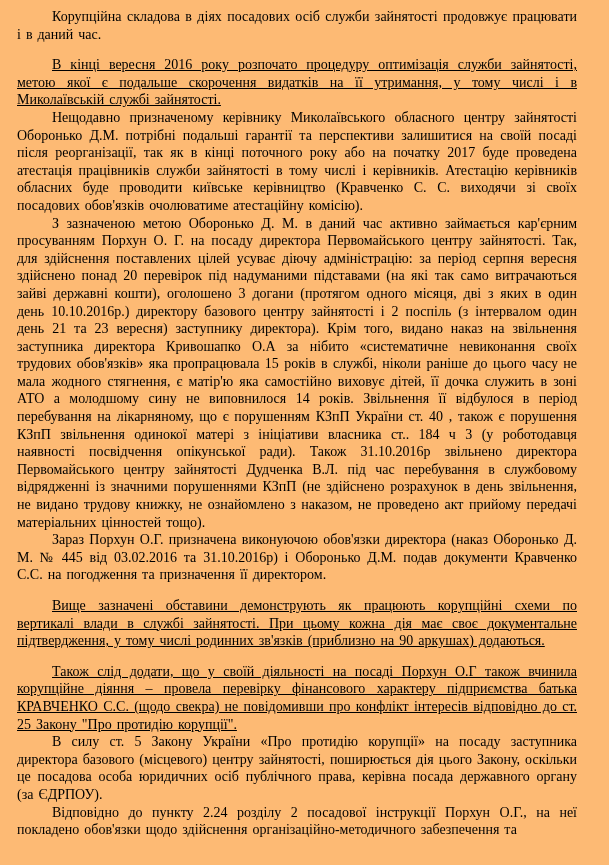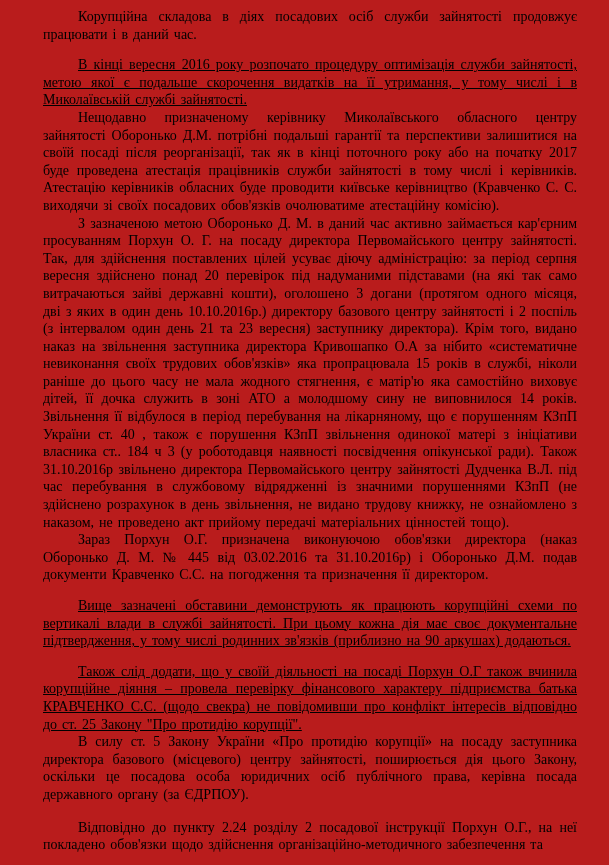--- a/index.html
+++ b/index.html
@@ -4,41 +4,41 @@
 <style>
   html, body {
     margin: 0;
     padding: 0;
     background: #ffffff;
   }
   .page {
     position: relative;
     width: 609px;
     height: 865px;
-    background: #b91c1c;
+    background: #fdba74;
     box-sizing: border-box;
-    padding: 8px 32px 6px 43px;
+    padding: 8px 32px 6px 17px;
     overflow: hidden;
     font-family: "Liberation Serif", "DejaVu Serif", serif;
     font-size: 14px;
     line-height: 17.6px;
     color: #000000;
   }
   .para {
     margin: 0;
     text-align: justify;
     text-indent: 35px;
     word-spacing: 1.5px;
   }
   .para.gap-before {
     margin-top: 13px;
     text-decoration: underline;
   }
   .para.gap-before-lg {
-    margin-top: 15px;
+    margin-top: 0;
   }
 </style>
 </head>
 <body>
 
 <div class="page">
   <p class="para">Корупційна складова в діях посадових осіб служби зайнятості продовжує працювати і в даний час.</p>
   <p class="para gap-before">В кінці вересня 2016 року розпочато процедуру оптимізація служби зайнятості, метою якої є подальше скорочення видатків на її утримання, у тому числі і в Миколаївській службі зайнятості.</p>
   <p class="para">Нещодавно призначеному керівнику Миколаївського обласного центру зайнятості Оборонько Д.М. потрібні подальші гарантії та перспективи залишитися на своїй посаді після реорганізації, так як в кінці поточного року або на початку 2017 буде проведена атестація працівників служби зайнятості в тому числі і керівників. Атестацію керівників обласних буде проводити київське керівництво (Кравченко С. С. виходячи зі своїх посадових обов'язків очолюватиме атестаційну комісію).</p>
   <p class="para">З зазначеною метою Оборонько Д. М. в даний час активно займається кар'єрним просуванням Порхун О. Г. на посаду директора Первомайського центру зайнятості. Так, для здійснення поставлених цілей усуває діючу адміністрацію: за період серпня вересня здійснено понад 20 перевірок під надуманими підставами (на які так само витрачаються зайві державні кошти), оголошено 3 догани (протягом одного місяця, дві з яких в один день 10.10.2016р.) директору базового центру зайнятості і 2 поспіль (з інтервалом один день 21 та 23 вересня) заступнику директора). Крім того, видано наказ на звільнення заступника директора Кривошапко О.А за нібито «систематичне невиконання своїх трудових обов'язків» яка пропрацювала 15 років в службі, ніколи раніше до цього часу не мала жодного стягнення, є матір'ю яка самостійно виховує дітей, її дочка служить в зоні АТО а молодшому сину не виповнилося 14 років. Звільнення її відбулося в період перебування на лікарняному, що є порушенням КЗпП України ст. 40 , також є порушення КЗпП звільнення одинокої матері з ініціативи власника ст.. 184 ч 3 (у роботодавця наявності посвідчення опікунської ради). Також 31.10.2016р звільнено директора Первомайського центру зайнятості Дудченка В.Л. під час перебування в службовому відрядженні із значними порушеннями КЗпП (не здійснено розрахунок в день звільнення, не видано трудову книжку, не ознайомлено з наказом, не проведено акт прийому передачі матеріальних цінностей тощо).</p>

